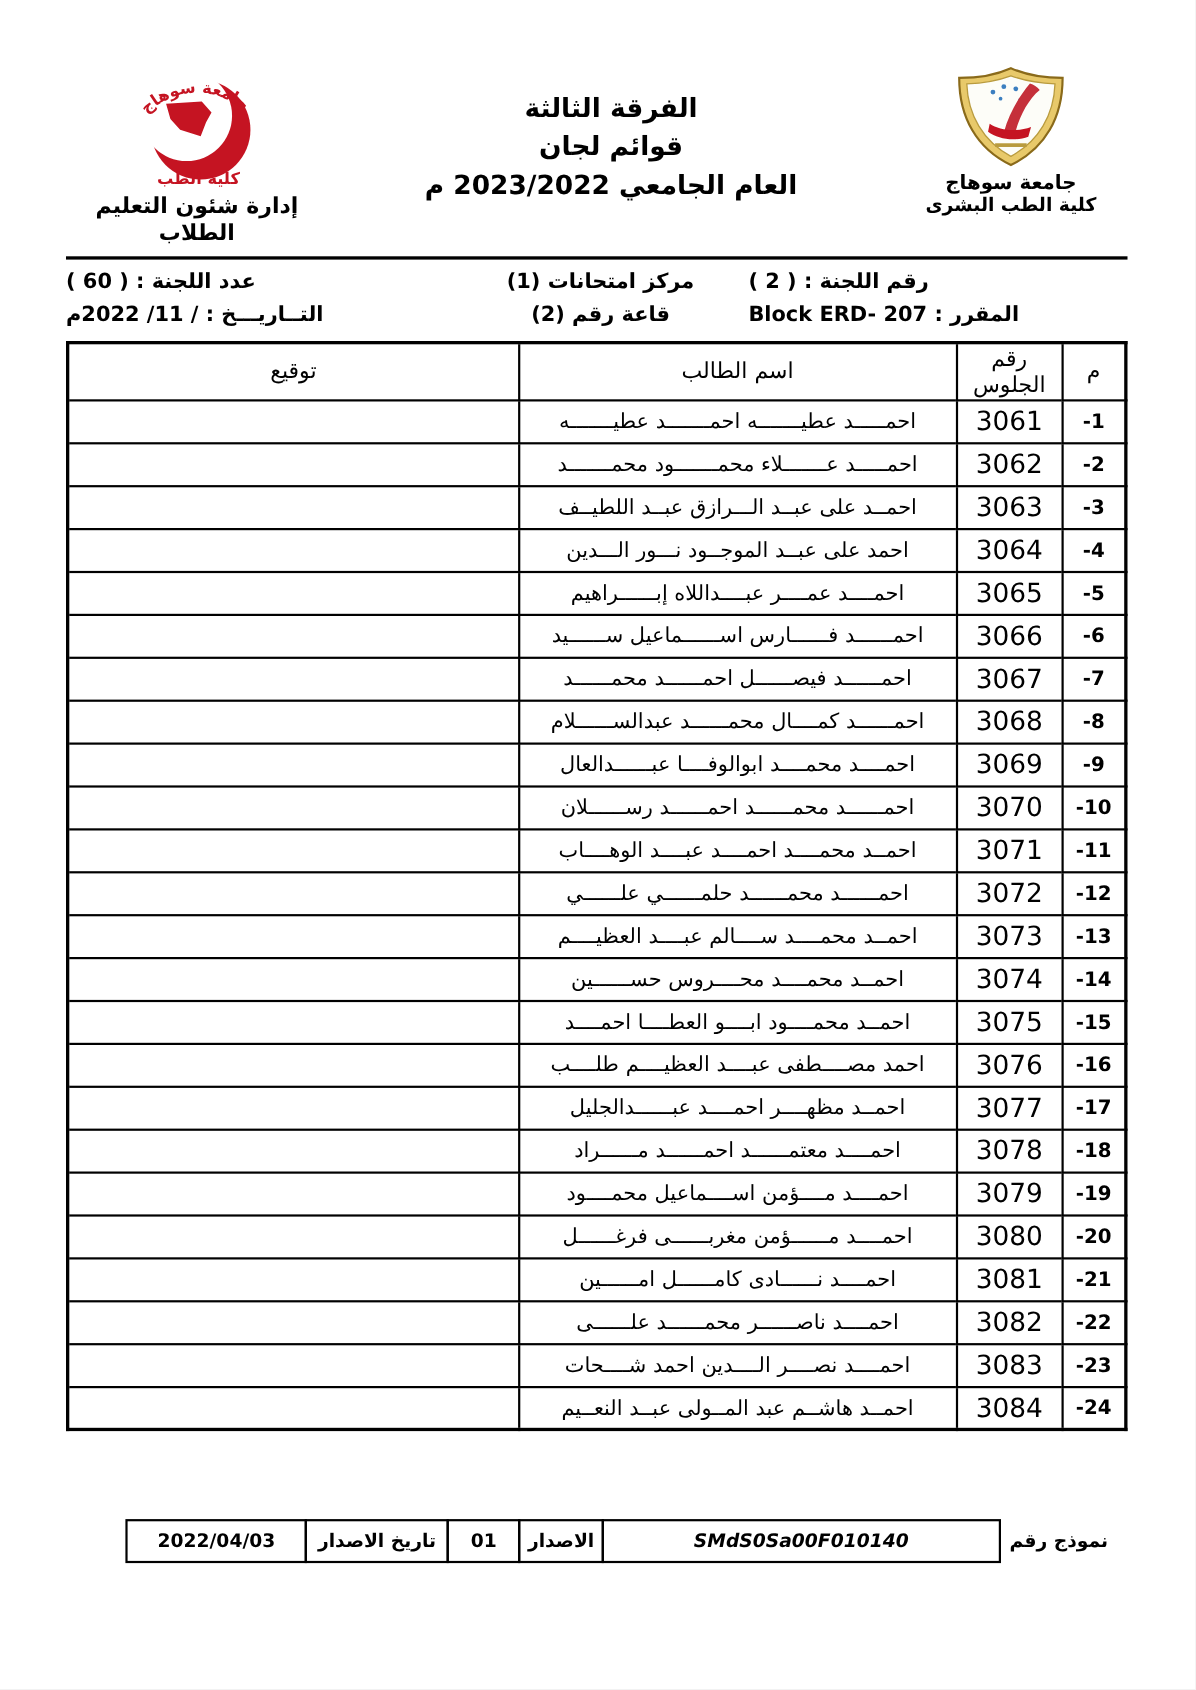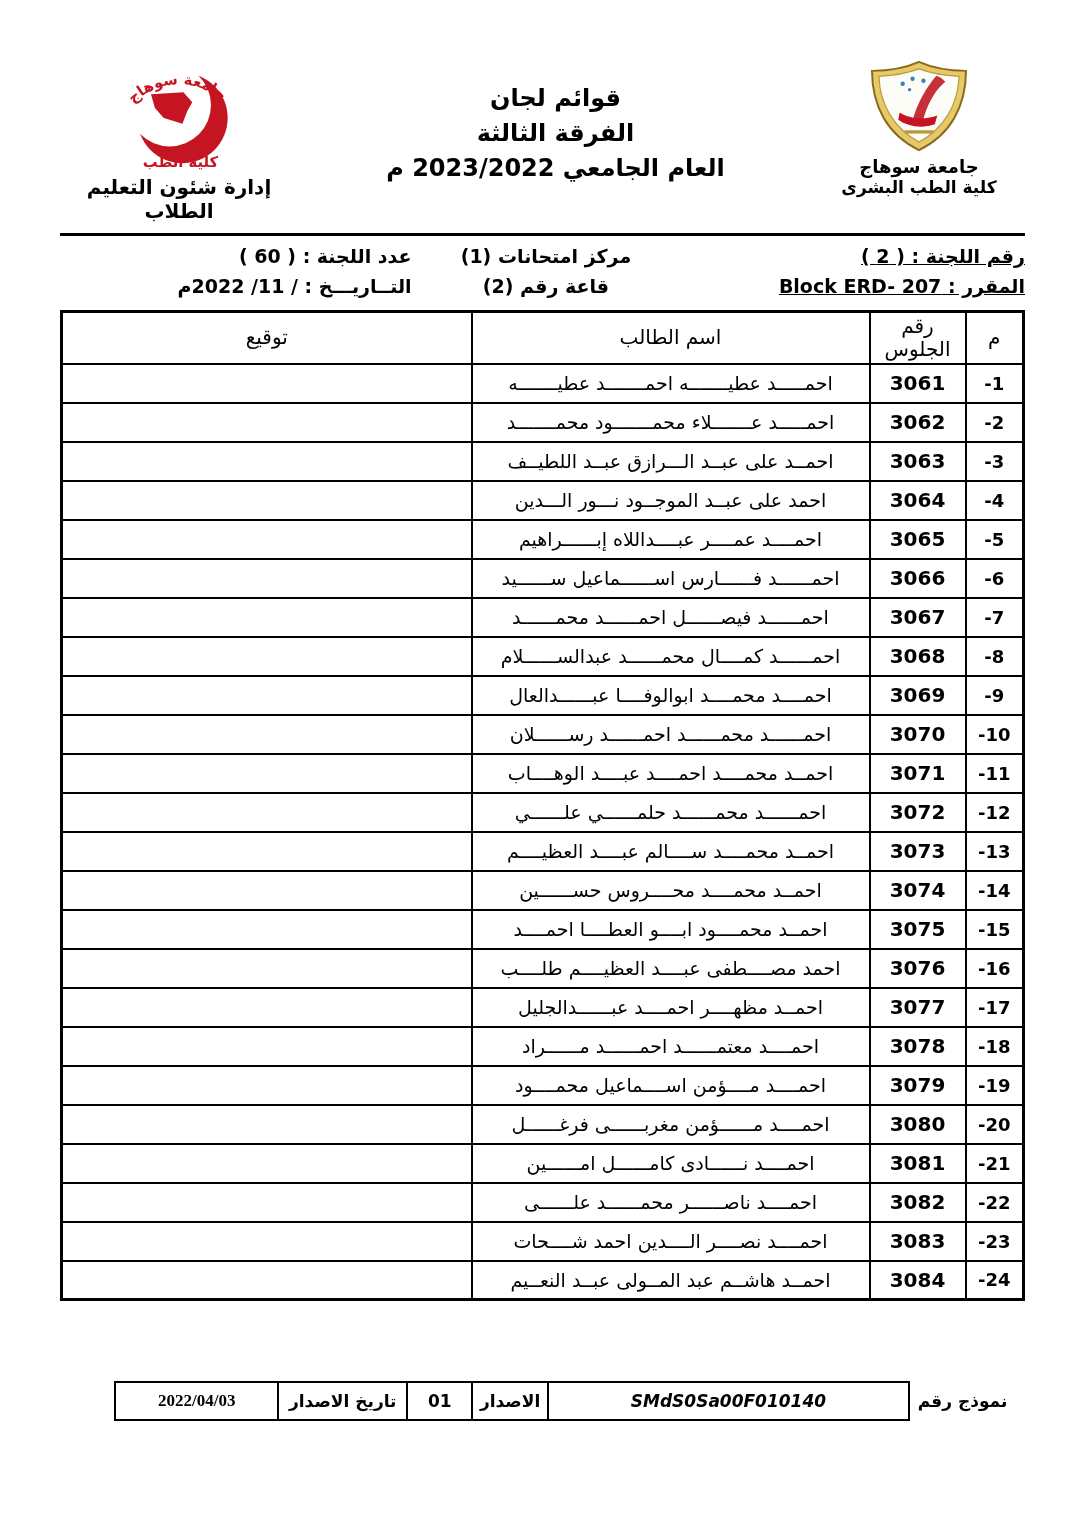--- a/index.html
+++ b/index.html
@@ -20,48 +20,48 @@
   .title-block .t1 { font-size:24px; line-height:1.45; }
   .dept-block { width:238px; text-align:center; }
   .dept-block svg { display:block; margin:0 auto; }
   .dept { font-size:20px; font-weight:bold; margin-top:2px; }
   .rule { border-top:3px solid #000; margin-top:10px; }
   
   .info {
     display:grid; grid-template-columns:1fr .78fr 1.02fr;
     margin-top:9px; row-gap:8px; font-weight:bold; font-size:19px; align-items:center;
   }
-  .info .r { text-align:right;text-decoration:underline; }
+  .info .r { text-align:left; }
   .info .c { text-align:center; }
-  .info .l { text-align:right; }
+  .info .l { text-align:left; }
   
   table.students { width:100%; border-collapse:collapse; margin-top:13px; border:3px solid #000; table-layout:fixed; }
   table.students th, table.students td { border:2px solid #000; text-align:center; vertical-align:middle; }
   table.students thead th { height:52px; font-size:20px; font-weight:normal; line-height:1.15; }
   table.students tbody td { height:39px; }
   .c-idx  { font-size:18px; font-weight:bold; }
-  .c-seat { font-size:20px; font-weight:bold; }
+  .c-seat { font-size:24px; font-weight:normal; }
   .c-name { font-size:19px; font-weight:normal; white-space:nowrap; overflow:hidden; }
   .c-sig  { background:#fff; }
   
   .footerbar {
     display:flex; margin-top:80px; height:40px; width:903px;
     margin-right:8px; font-weight:bold; font-size:17px; align-items:stretch;
   }
   .fcell {
     border:2px solid #000; margin-inline-start:-2px;
     display:flex; align-items:center; justify-content:center;
   }
   .fcell.plain { border:none; margin-inline-start:0; }
   .w-label { width:110px; }
   .w-code  { width:367px;font-style:italic; }
   .w-issue { width:78px; }
   .w-issno { width:68px; }
   .w-datel { width:132px; }
-  .w-datev { width:167px;font-family:Liberation Serif, serif; }
+  .w-datev { width:167px; }
 </style>
 </head>
 <body>
 
 <div class="page">
 
   <div class="header">
 
     <div class="uni-block">
       <svg width="104" height="94" viewBox="0 0 105 95">
@@ -77,22 +77,22 @@
         </g>
         <path d="M70 17 C60 29 51 44 46 62 L56 64 C60 48 68 32 79 23 C76.5 20 73.5 18.2 70 17 Z" fill="#c5303a"></path>
         <path d="M33 54 C42 60 58 62 71 57 L68.5 66 C56 70.5 41 68.5 31.5 61.5 Z" fill="#c51422"></path>
         <rect x="38" y="72" width="29" height="3.4" fill="#b99b3e"></rect>
       </svg>
       <div class="uni-name">جامعة سوهاج</div>
       <div class="fac-name">كلية الطب البشرى</div>
     </div>
 
     <div class="title-block">
+      <div class="t1">الفرقة الثالثة</div>
       <div class="t1">قوائم لجان</div>
-      <div class="t1">الفرقة الثالثة</div>
       <div class="t1">العام الجامعي 2023/2022 م</div>
     </div>
 
     <div class="dept-block">
       <svg width="182" height="118" viewBox="0 0 185 120">
         <defs>
             <path id="arcT" d="M 30 80 A 64 64 0 0 1 154 76" fill="none"></path>
           </defs>
         <circle cx="96" cy="64" r="46" fill="#c51422"></circle>
         <circle cx="83" cy="51" r="42" fill="#ffffff"></circle>

